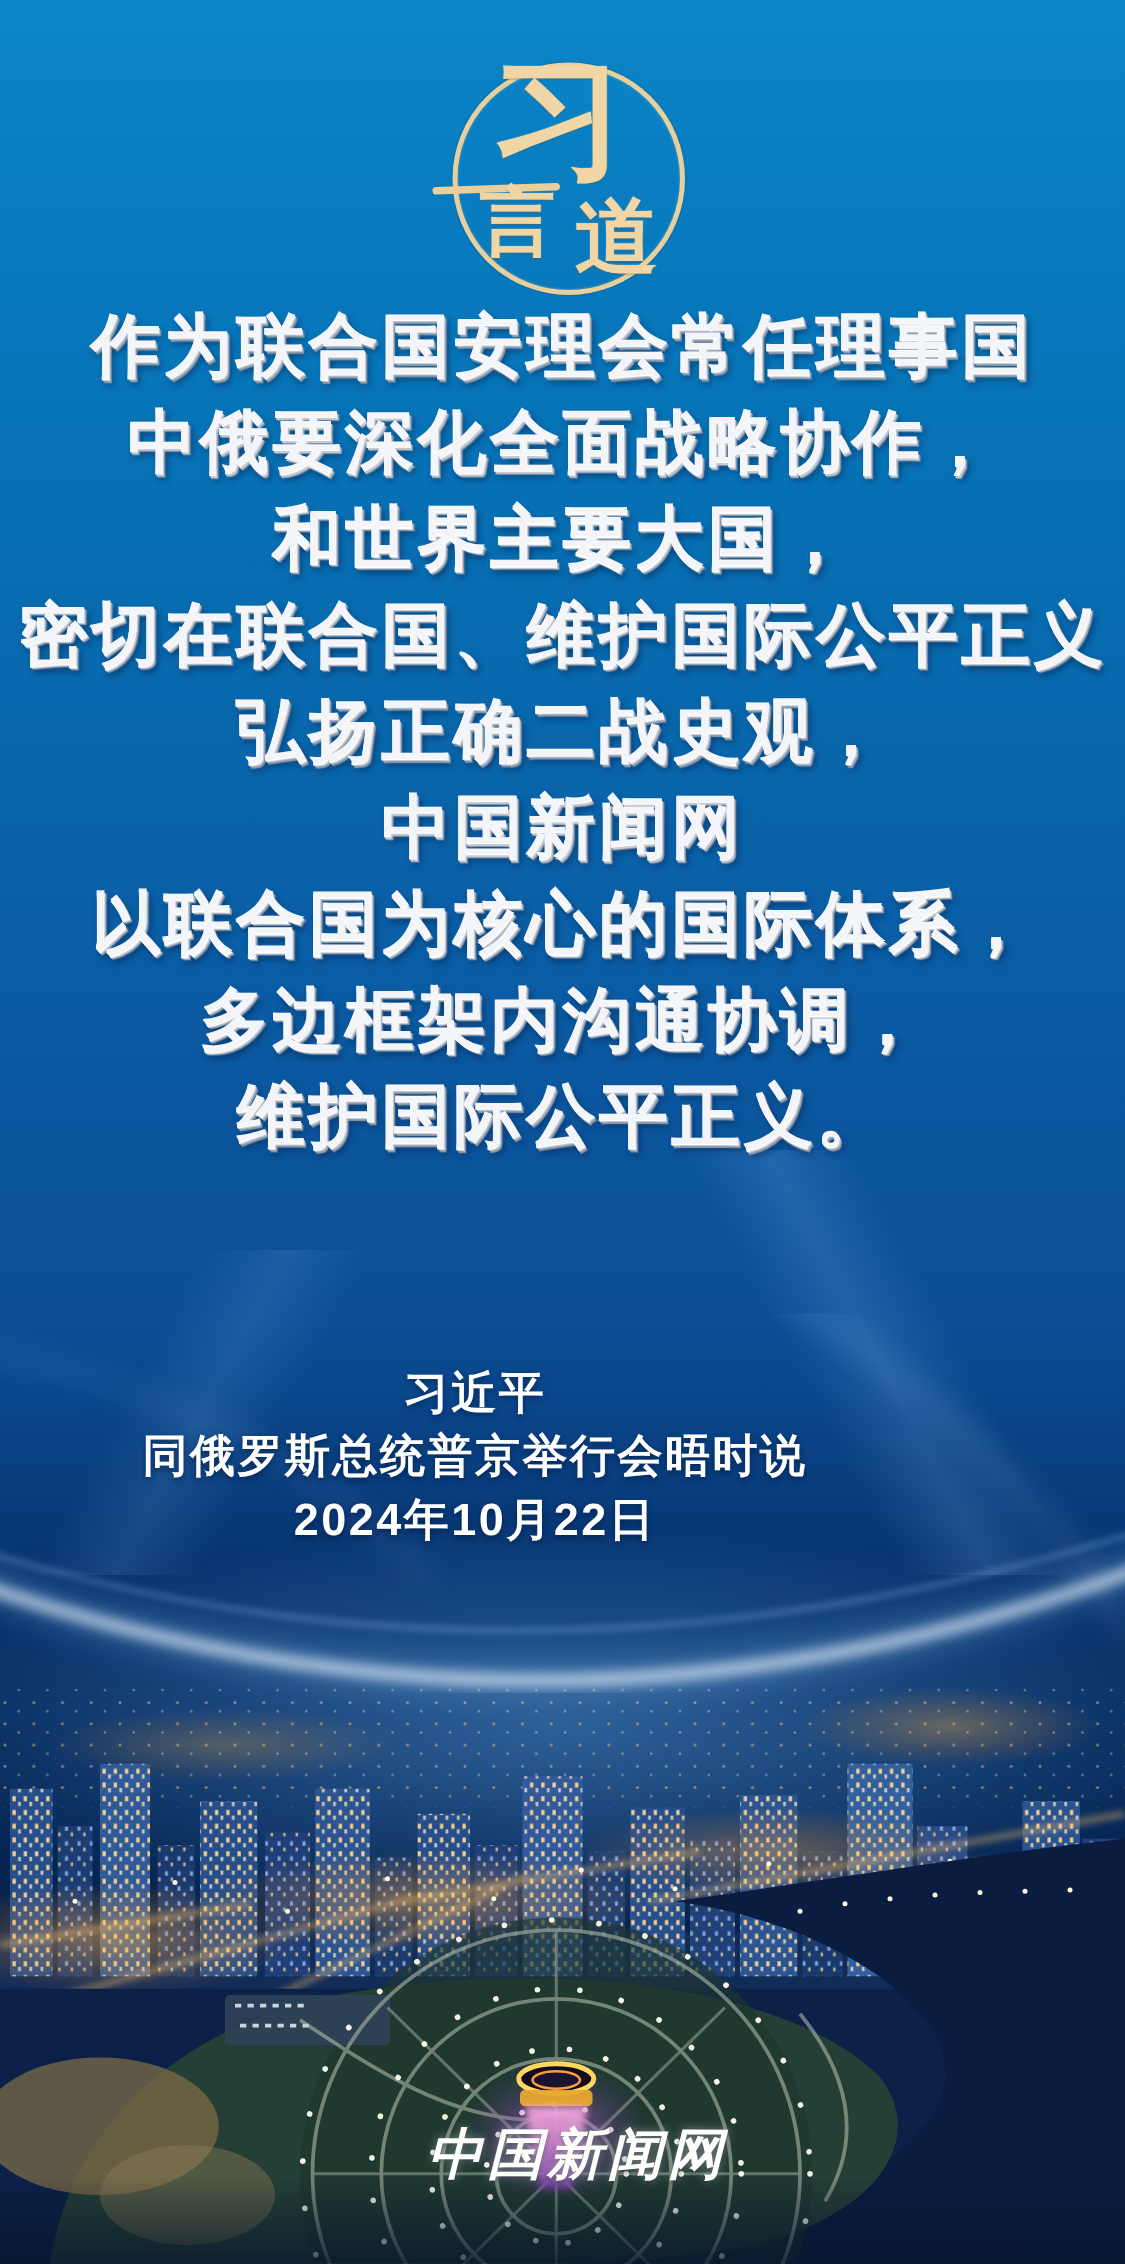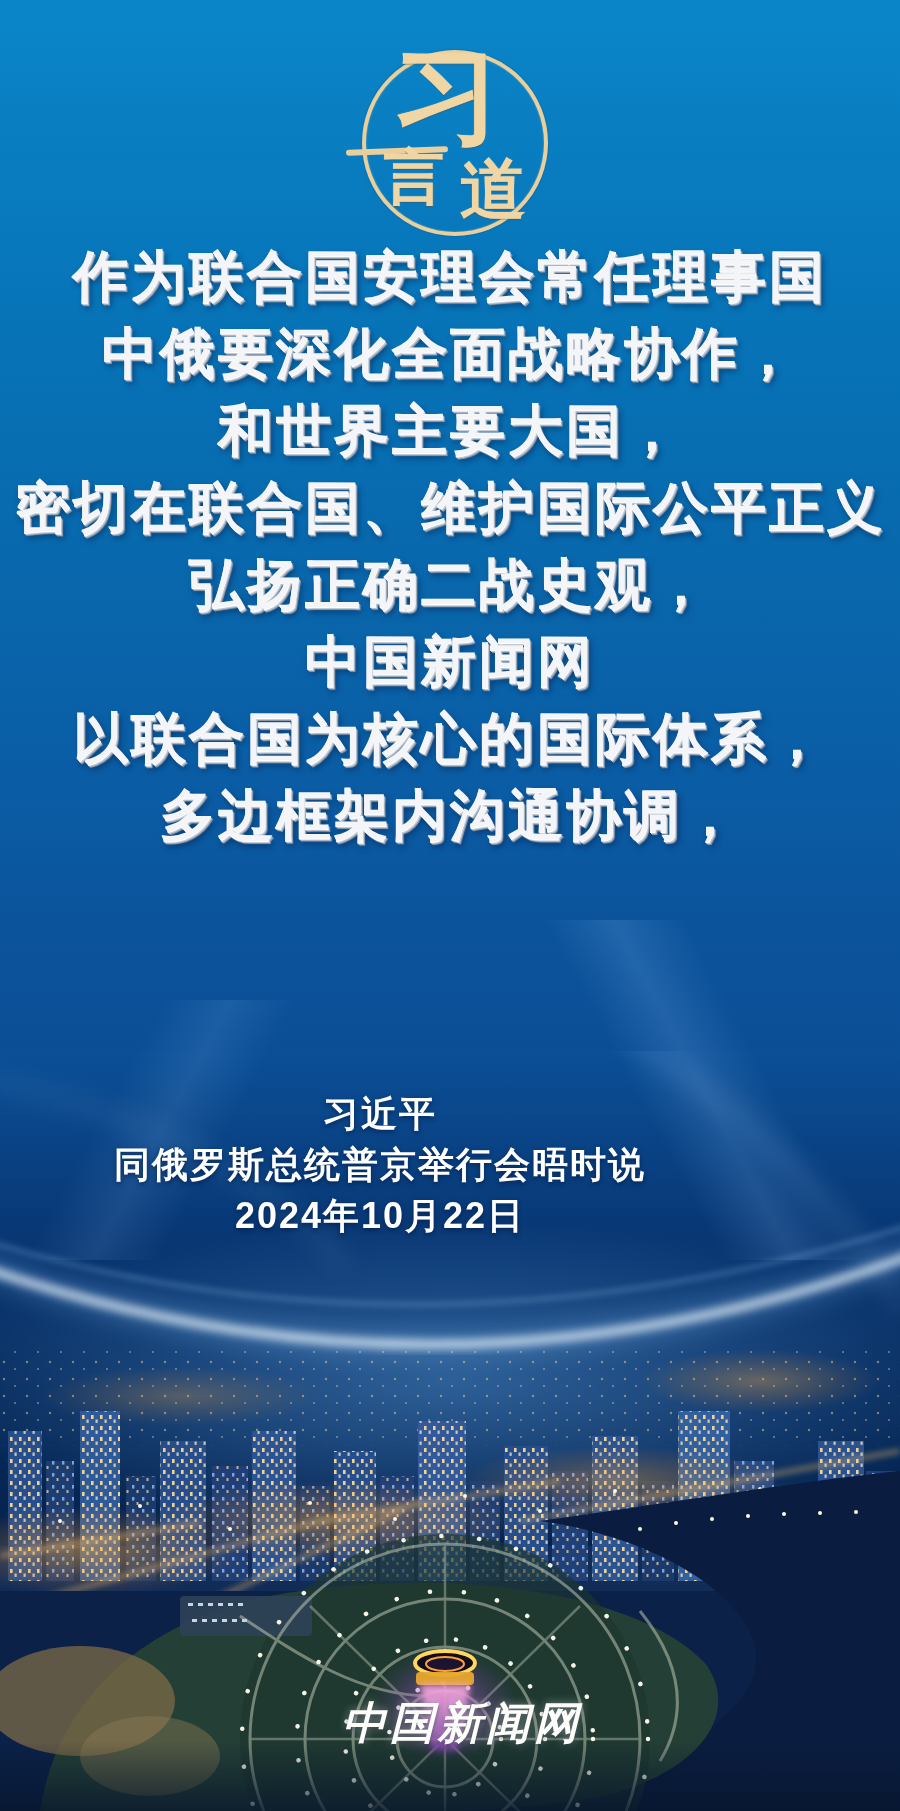--- a/index.html
+++ b/index.html
@@ -70,20 +70,21 @@
 
   <div class="quote">
     <div class="quote-line">作为联合国安理会常任理事国</div>
     <div class="quote-line">中俄要深化全面战略协作，</div>
     <div class="quote-line">和世界主要大国，</div>
     <div class="quote-line">密切在联合国、维护国际公平正义</div>
     <div class="quote-line">弘扬正确二战史观，</div>
     <div class="quote-line">中国新闻网</div>
     <div class="quote-line">以联合国为核心的国际体系，</div>
     <div class="quote-line">多边框架内沟通协调，</div>
+    <div class="quote-line">维护国际公平正义。</div>
   </div>
 
   <div class="attribution">
     <div class="attr-line">习近平</div>
     <div class="attr-line">同俄罗斯总统普京举行会晤时说</div>
     <div class="attr-line">2024年10月22日</div>
   </div>
 
   <div class="flare flare-right"></div>
   <div class="flare flare-left"></div>

